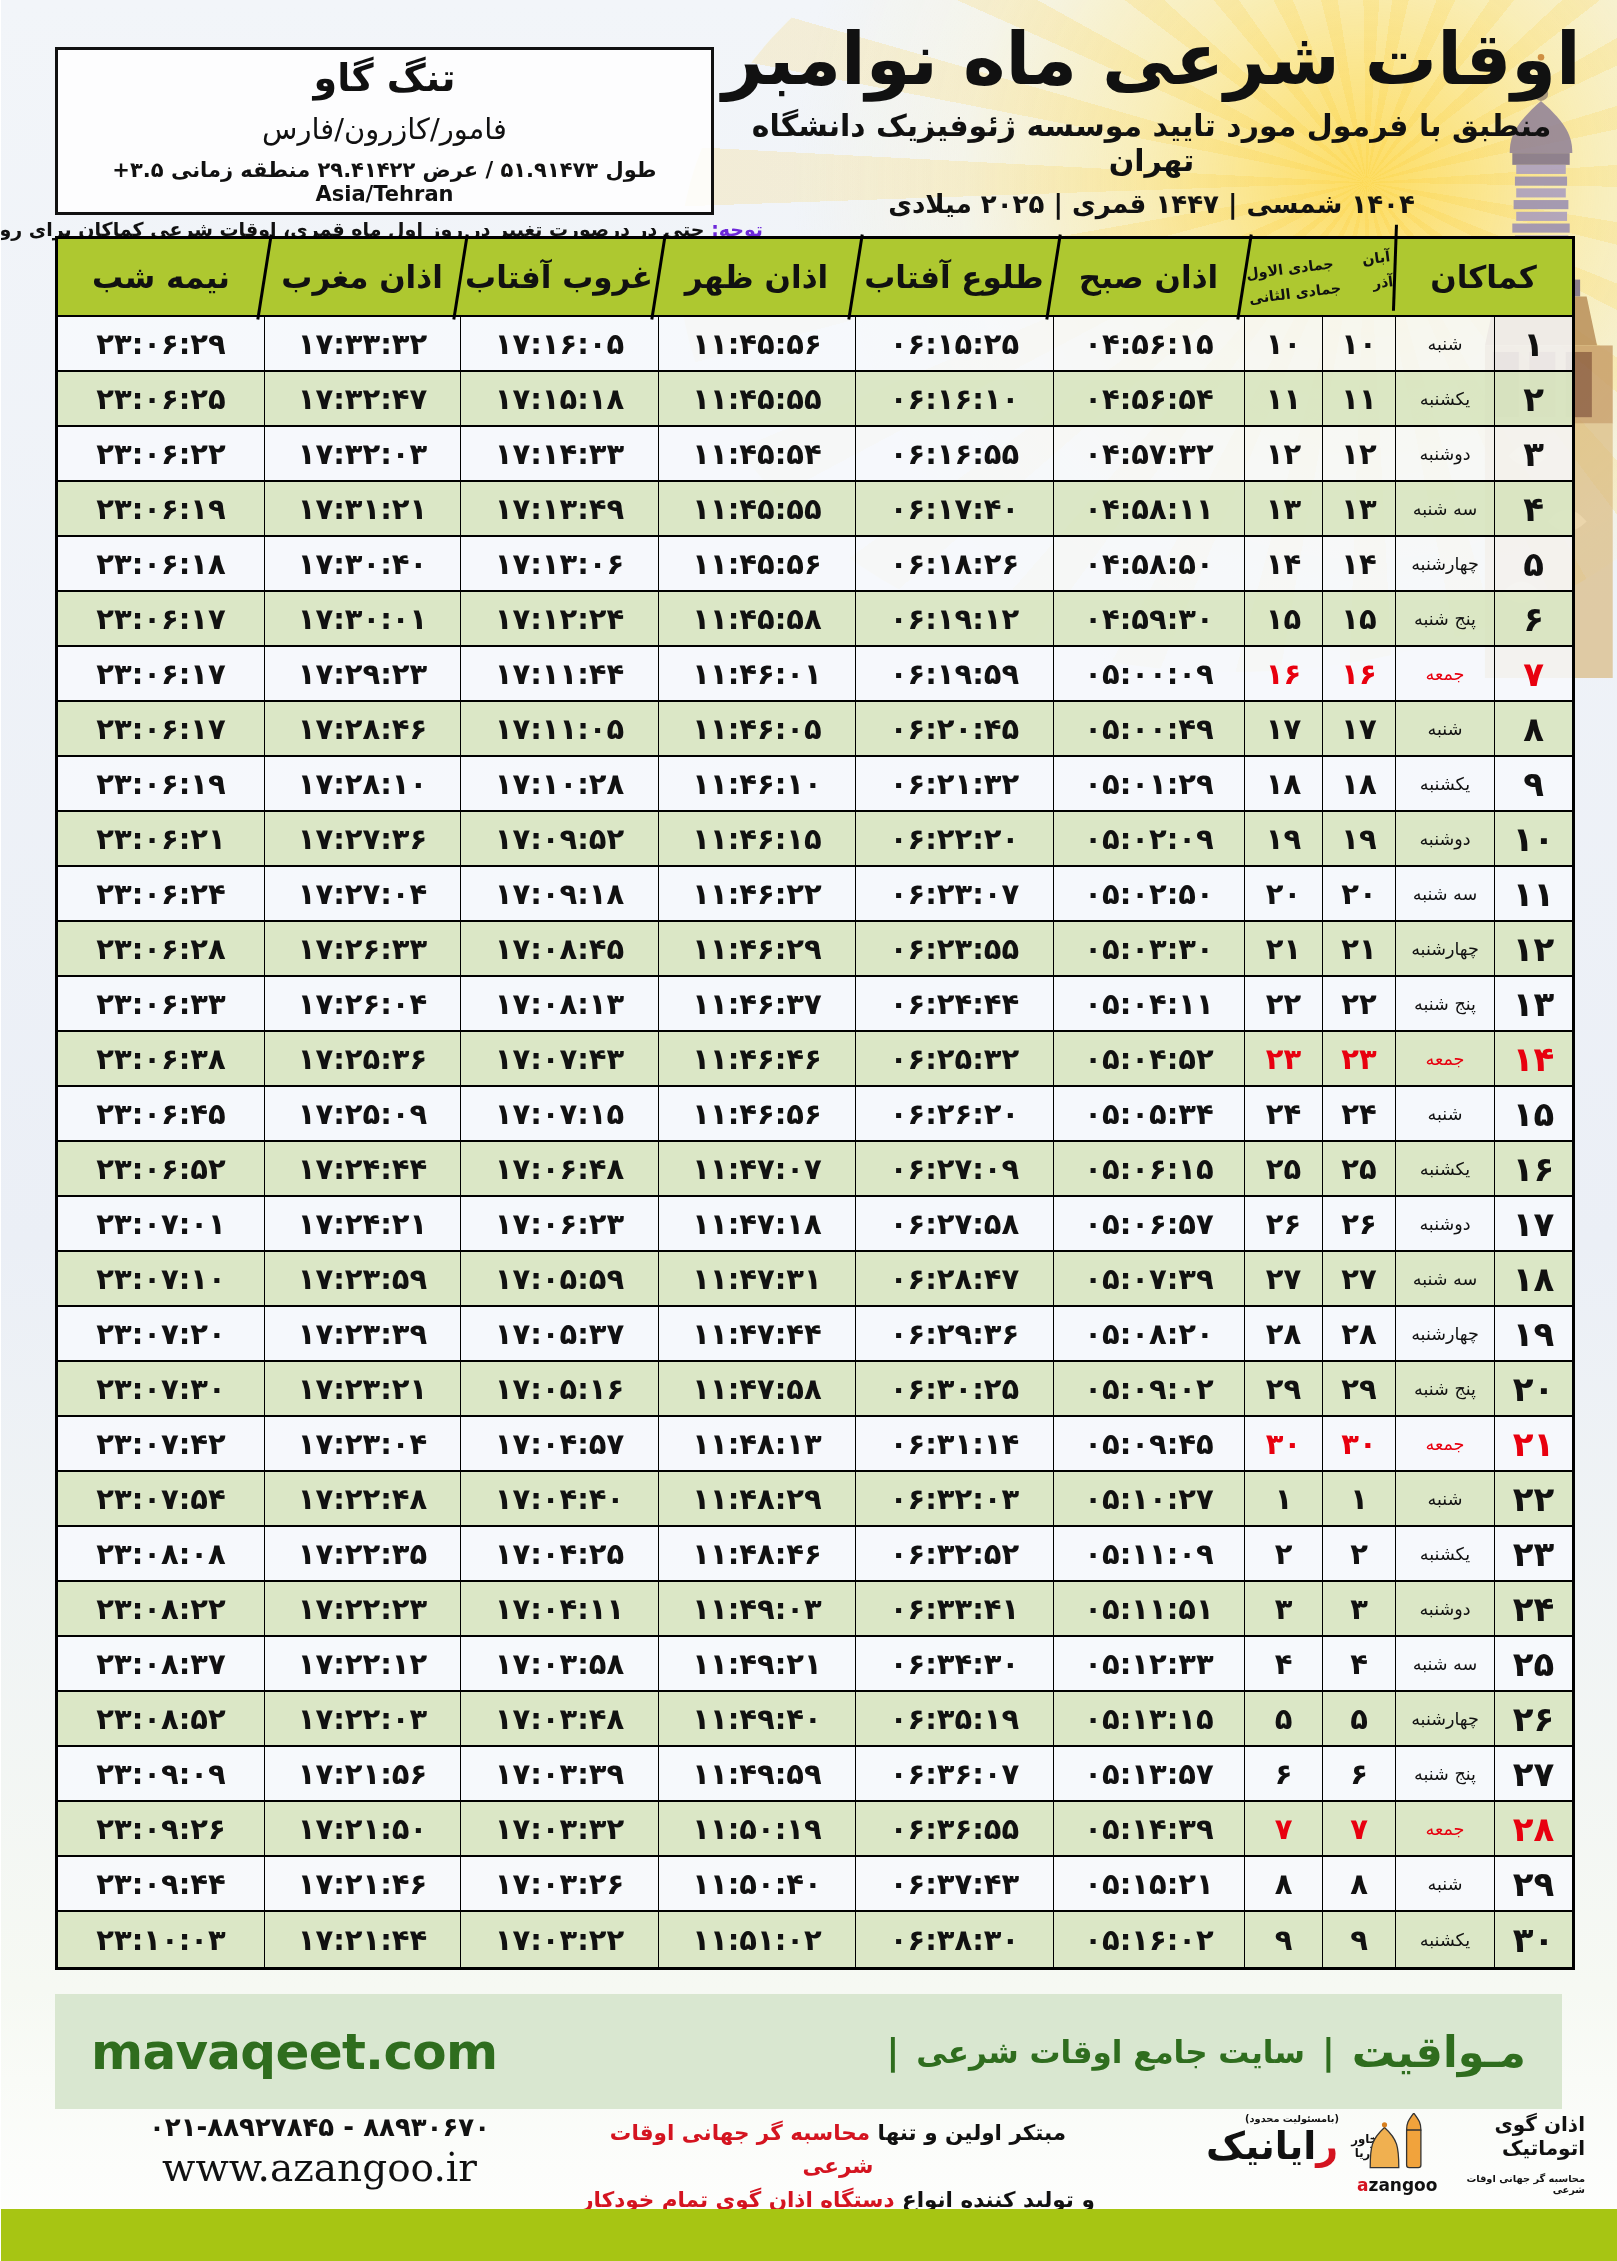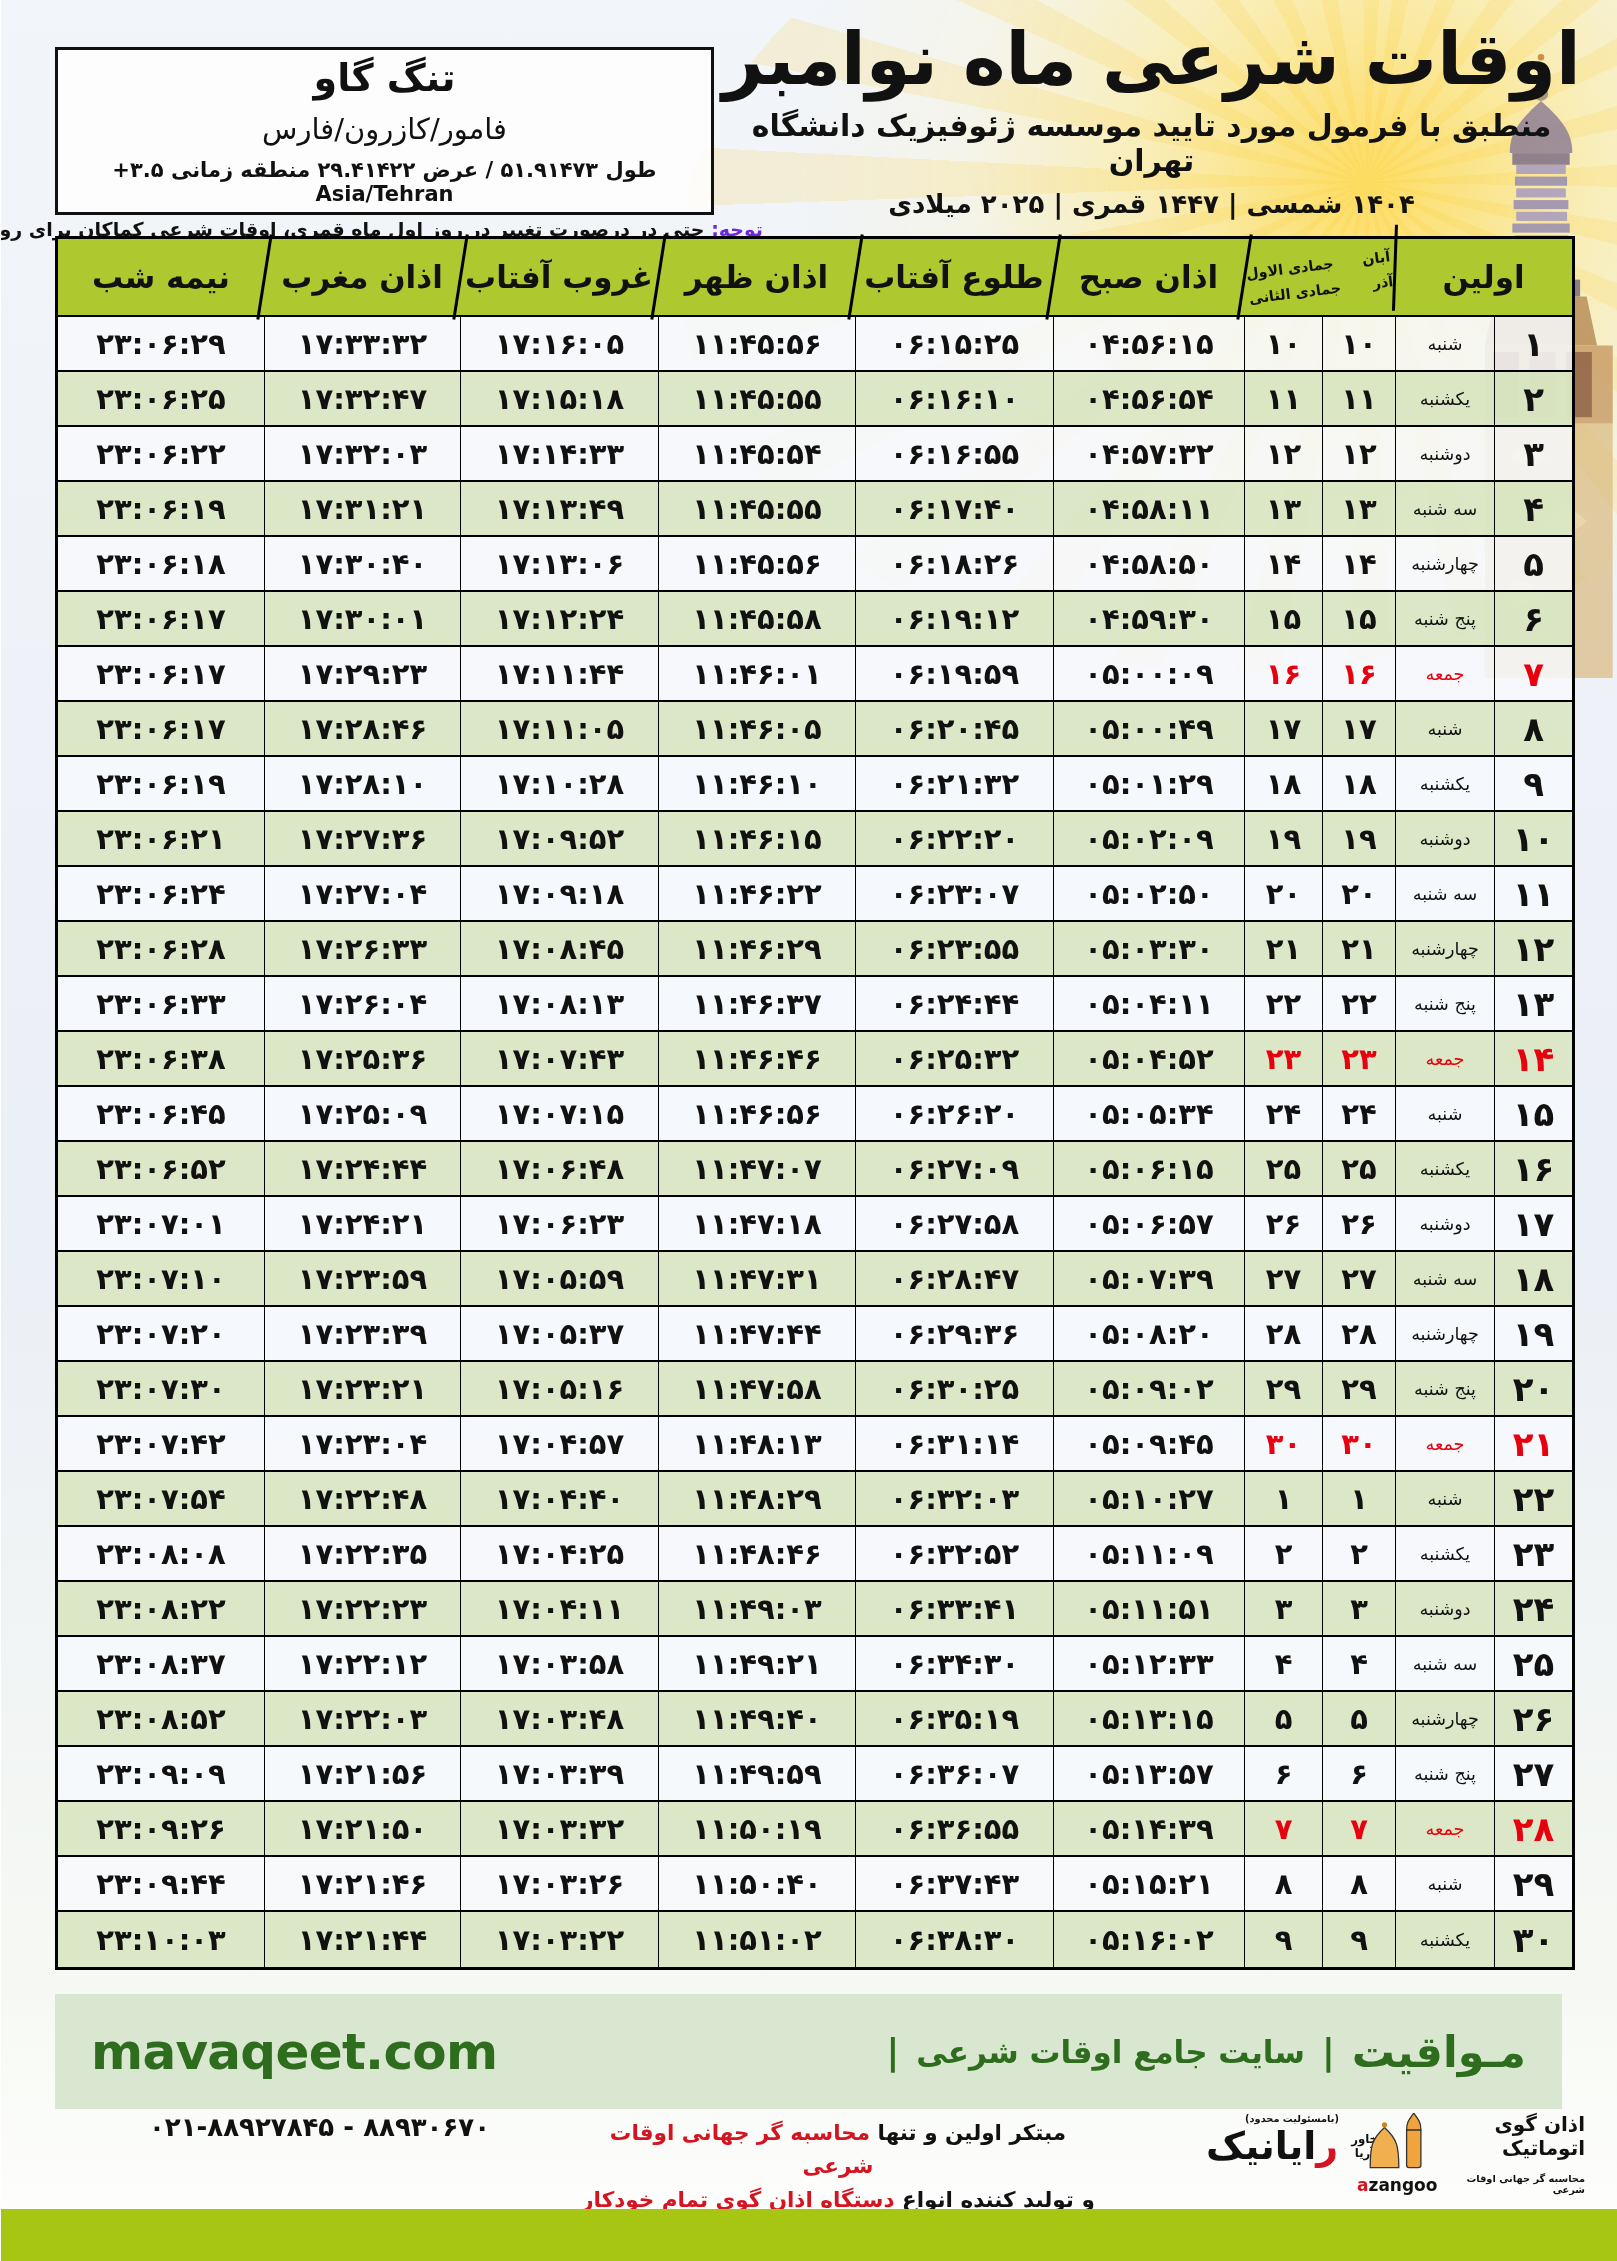--- a/index.html
+++ b/index.html
@@ -159,21 +159,21 @@
 <div class="loc-box">
   <div class="loc-name">تنگ گاو</div>
   <div class="loc-region">فامور/کازرون/فارس</div>
   <div class="loc-coords">طول ۵۱.۹۱۴۷۳ / عرض ۲۹.۴۱۴۲۲ منطقه زمانی ۳.۵+ Asia/Tehran</div>
 </div>
 
 <div class="notice"><span class="red">توجه:</span><span> حتی در درصورت تغییر در روز اول ماه قمری، اوقات شرعی کماکان برای روزهای شمسی و میلادی معتبر است.</span></div>
 
 <div class="ptable">
   <div class="thead">
-    <div class="hcell h-nov">اولین</div>
+    <div class="hcell h-nov">کماکان</div>
     <div class="hcell h-sub">
       <div class="subline">
         <span>آبان</span>
         <span>جمادی الاول</span>
       </div>
       <div class="subline">
         <span>آذر</span>
         <span>جمادی الثانی</span>
       </div>
     </div>
@@ -554,20 +554,21 @@
     <span class="site-sep">|</span>
     <span class="site-tag1">سایت جامع اوقات شرعی</span>
     <span class="site-sep">|</span>
   </div>
   <div class="site-url">mavaqeet.com</div>
 </div>
 
 <div class="bottom-strip">
   <div class="contact">
     <div class="phones">۰۲۱-۸۸۹۲۷۸۴۵ - ۸۸۹۳۰۶۷۰</div>
+    <div class="website">www.azangoo.ir</div>
   </div>
   <div class="promo">
     <div><span>مبتکر اولین و تنها </span><span class="red">محاسبه گر جهانی اوقات شرعی</span></div>
     <div><span>و تولید کننده انواع </span><span class="red">دستگاه اذان گوی تمام خودکار ماهواره ای</span></div>
   </div>
   <div class="rayanik">
     <div class="rayanik-note">(بامسئولیت محدود)</div>
     <div class="rayanik-main">
       <div class="rayanik-name"><span class="red">ر</span><span>ایانیک</span></div>
       <div class="rayanik-side">

